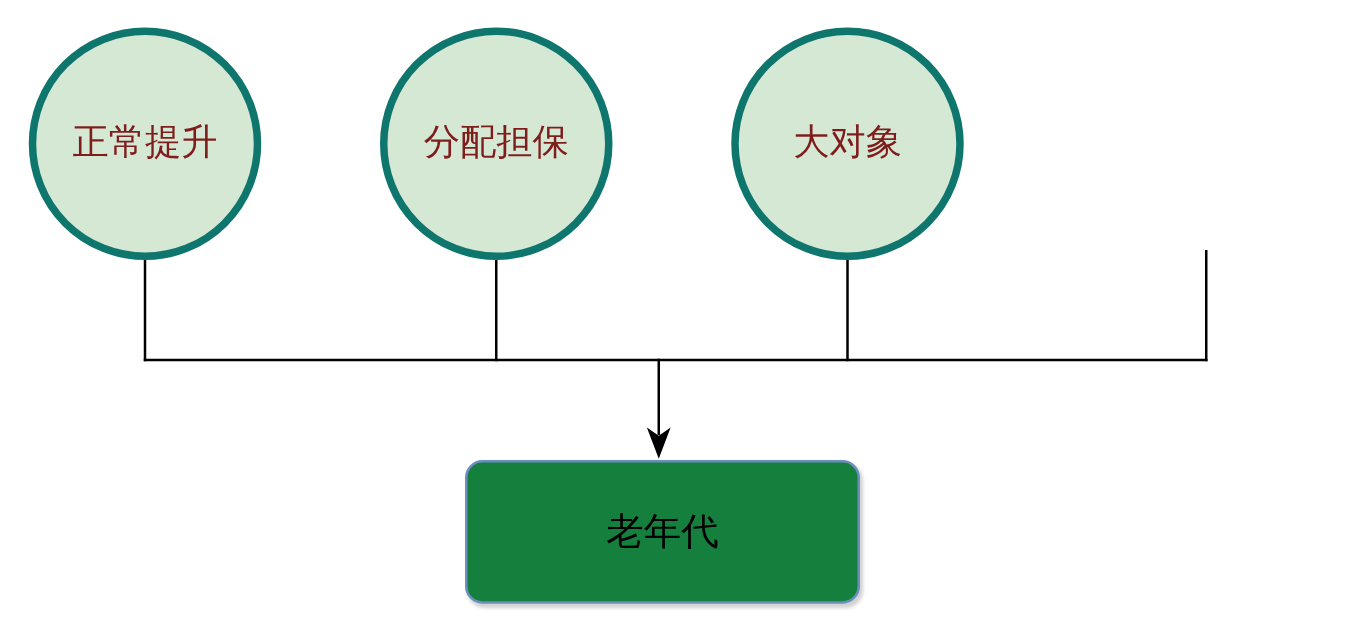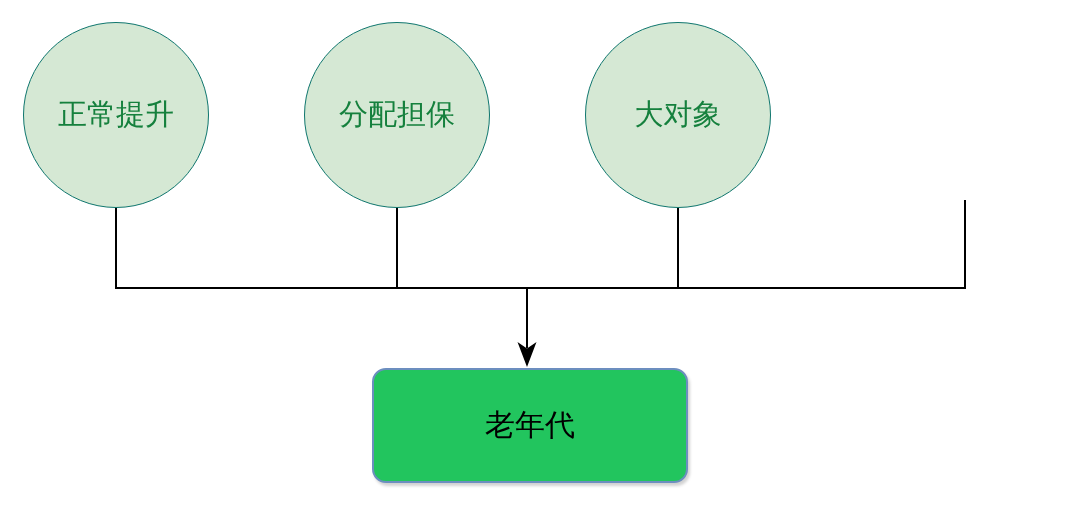--- a/index.html
+++ b/index.html
@@ -23,42 +23,42 @@
     height: 506px;
     z-index: 0;
   }
   .node-circle {
     position: absolute;
     width: 186px;
     height: 186px;
     top: 22px;
     border-radius: 50%;
     background: #d5e8d4;
-    border: 1px solid #0f766e;
+    border: 6px solid #0f766e;
     box-sizing: border-box;
     display: flex;
     align-items: center;
     justify-content: center;
     text-align: center;
     font-size: 29px;
-    color: #15803d;
+    color: #7f1d1d;
     z-index: 1;
     line-height: 1.15;
   }
   .node-circle.c1 { left: 23px; }
   .node-circle.c2 { left: 304px; }
   .node-circle.c3 { left: 585px; }
   .node-circle.c4 { left: 872px; }
   .node-box {
     position: absolute;
     left: 372px;
     top: 368px;
     width: 316px;
     height: 115px;
-    background: #22c55e;
+    background: #15803d;
     border: 2px solid #6c8ebf;
     border-radius: 14px;
     box-sizing: border-box;
     display: flex;
     align-items: center;
     justify-content: center;
     text-align: center;
     font-size: 30px;
     color: #000000;
     z-index: 1;

